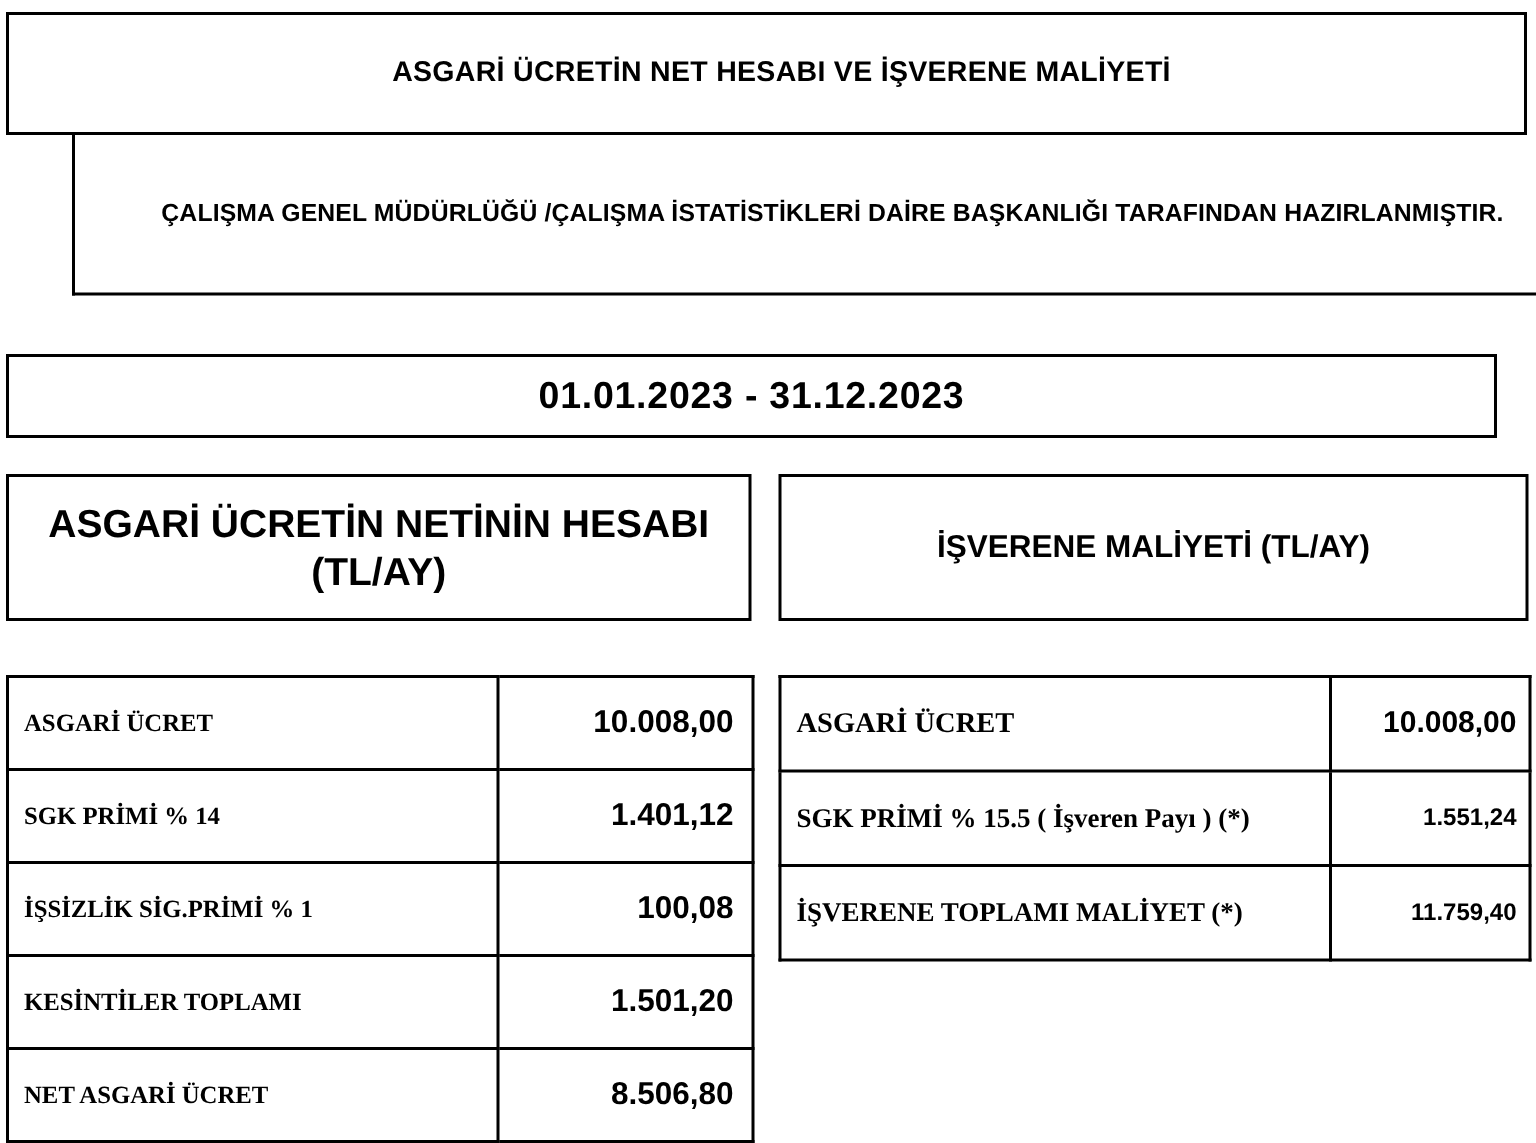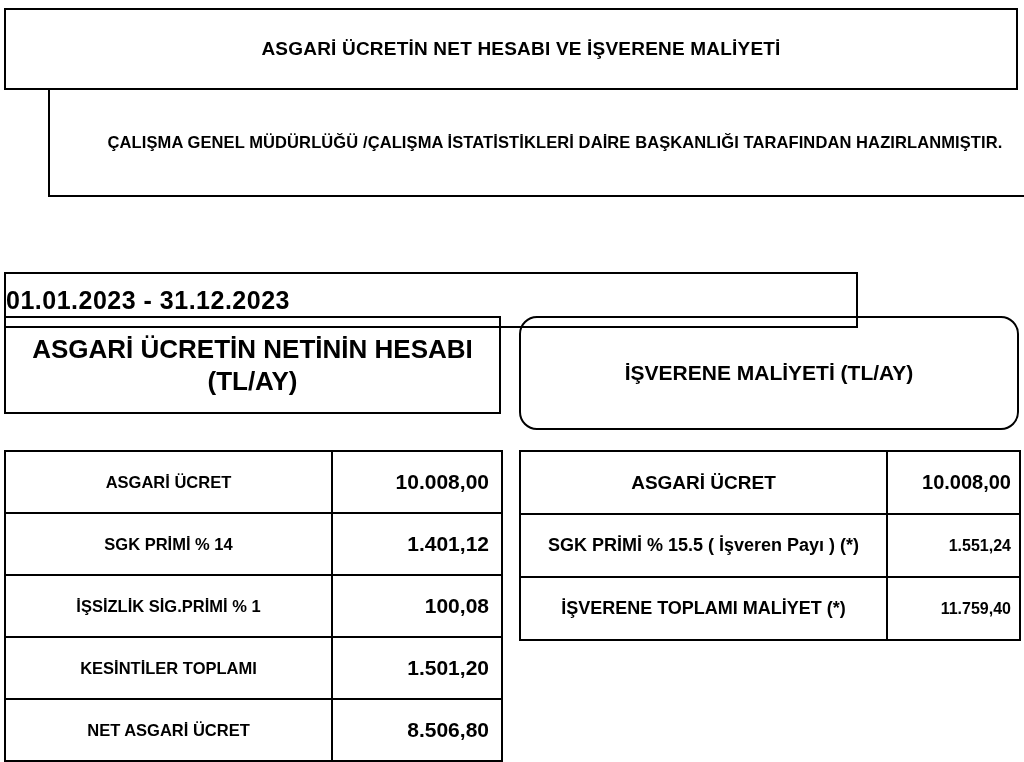--- a/index.html
+++ b/index.html
@@ -61,28 +61,27 @@
     font-size: 16.5px;
     font-weight: bold;
     text-align: center;
     letter-spacing: 0.1px;
   }
 
   .period-box {
     position: absolute;
     left: 4px;
     top: 236px;
-    width: 854px;
+    width: 994px;
     height: 56px;
     border: 2px solid #000;
     box-sizing: border-box;
     display: flex;
     align-items: center;
-    justify-content: flex-start;
-    margin-top: 36px;
+    justify-content: center;
   }
   .period-box .period-text {
     font-size: 25px;
     font-weight: bold;
     letter-spacing: 0.5px;
   }
 
   
   .sec-head {
     position: absolute;
@@ -99,41 +98,41 @@
     top: 316px;
     width: 497px;
     height: 98px;
     font-size: 26px;
     line-height: 1.25;
   }
   .sec-head-right {
     left: 519px;
     top: 316px;
     width: 500px;
-    height: 114px;
+    height: 98px;
     font-size: 21px;
     line-height: 1.25;
-    border-radius: 18px;
   }
 
   
   table.calc {
     position: absolute;
     border-collapse: collapse;
     table-layout: fixed;
   }
   table.calc td {
     border: 2px solid #000;
     box-sizing: border-box;
     padding: 0 10px;
     font-weight: bold;
     vertical-align: middle;
   }
   table.calc td.label {
-    text-align: center;
+    text-align: left;
+    font-family: Liberation Serif, serif;
   }
   table.calc td.value {
     text-align: right;
   }
 
   
   #table-net {
     left: 4px;
     top: 450px;
     width: 497px;

